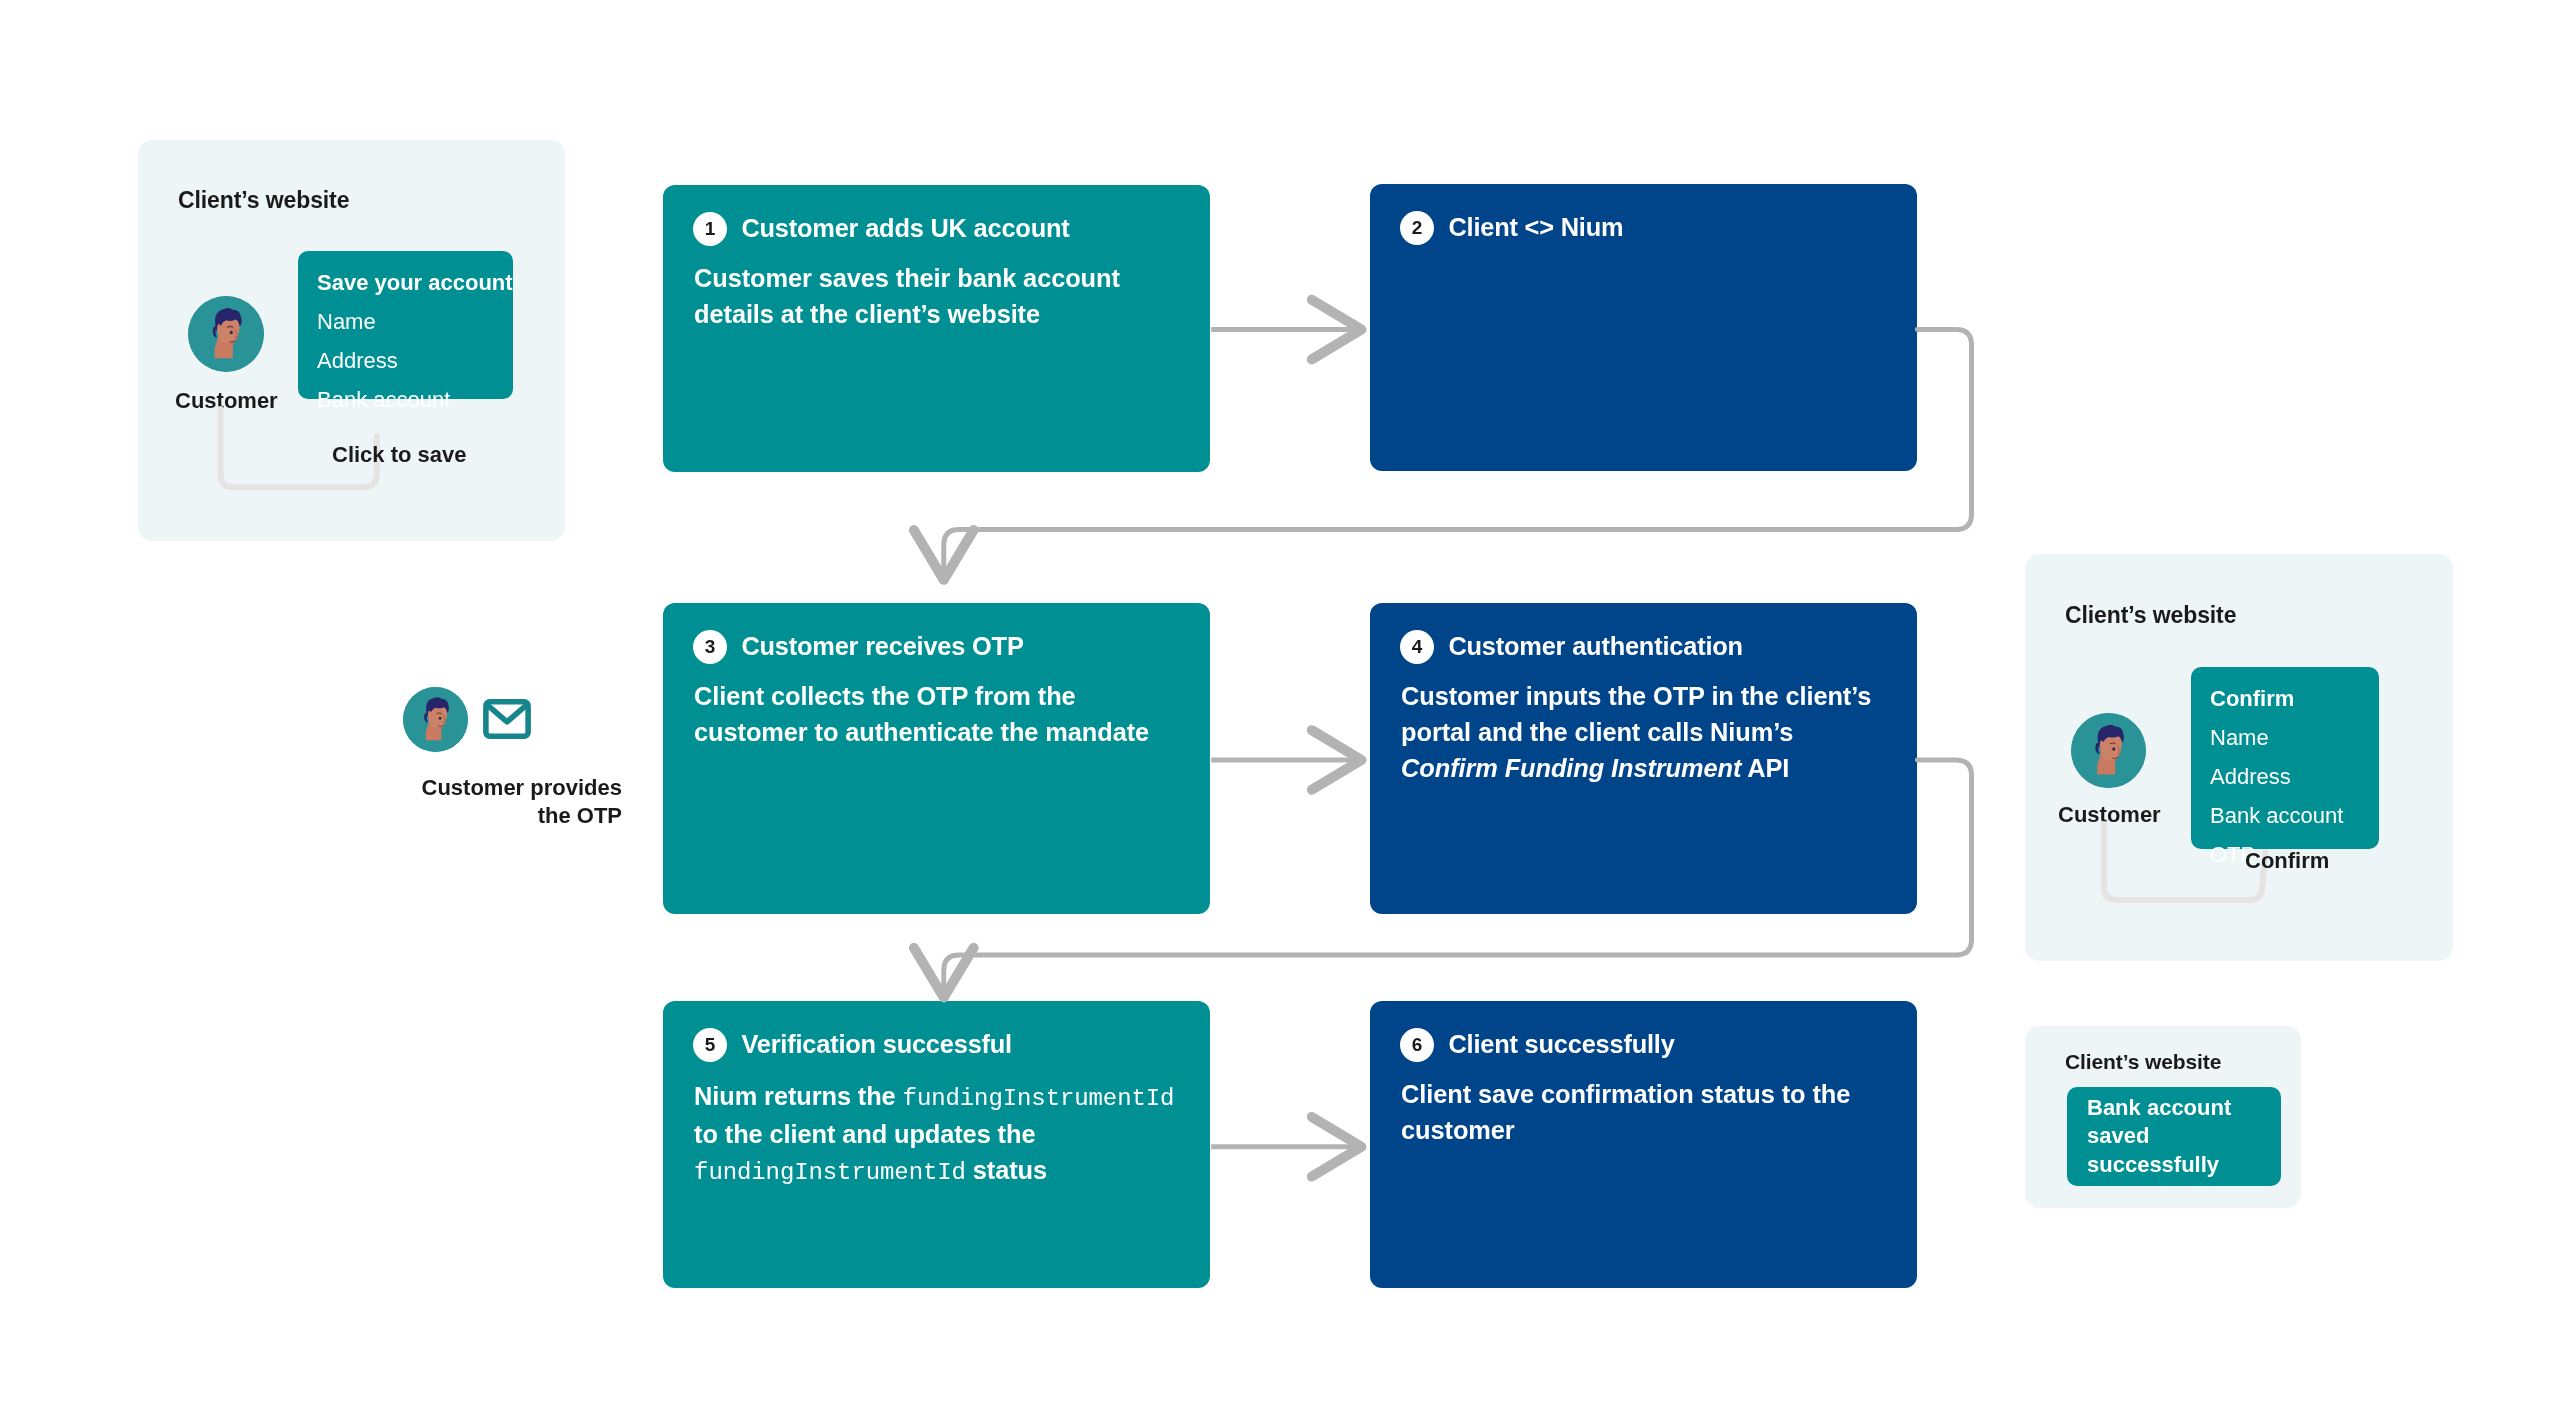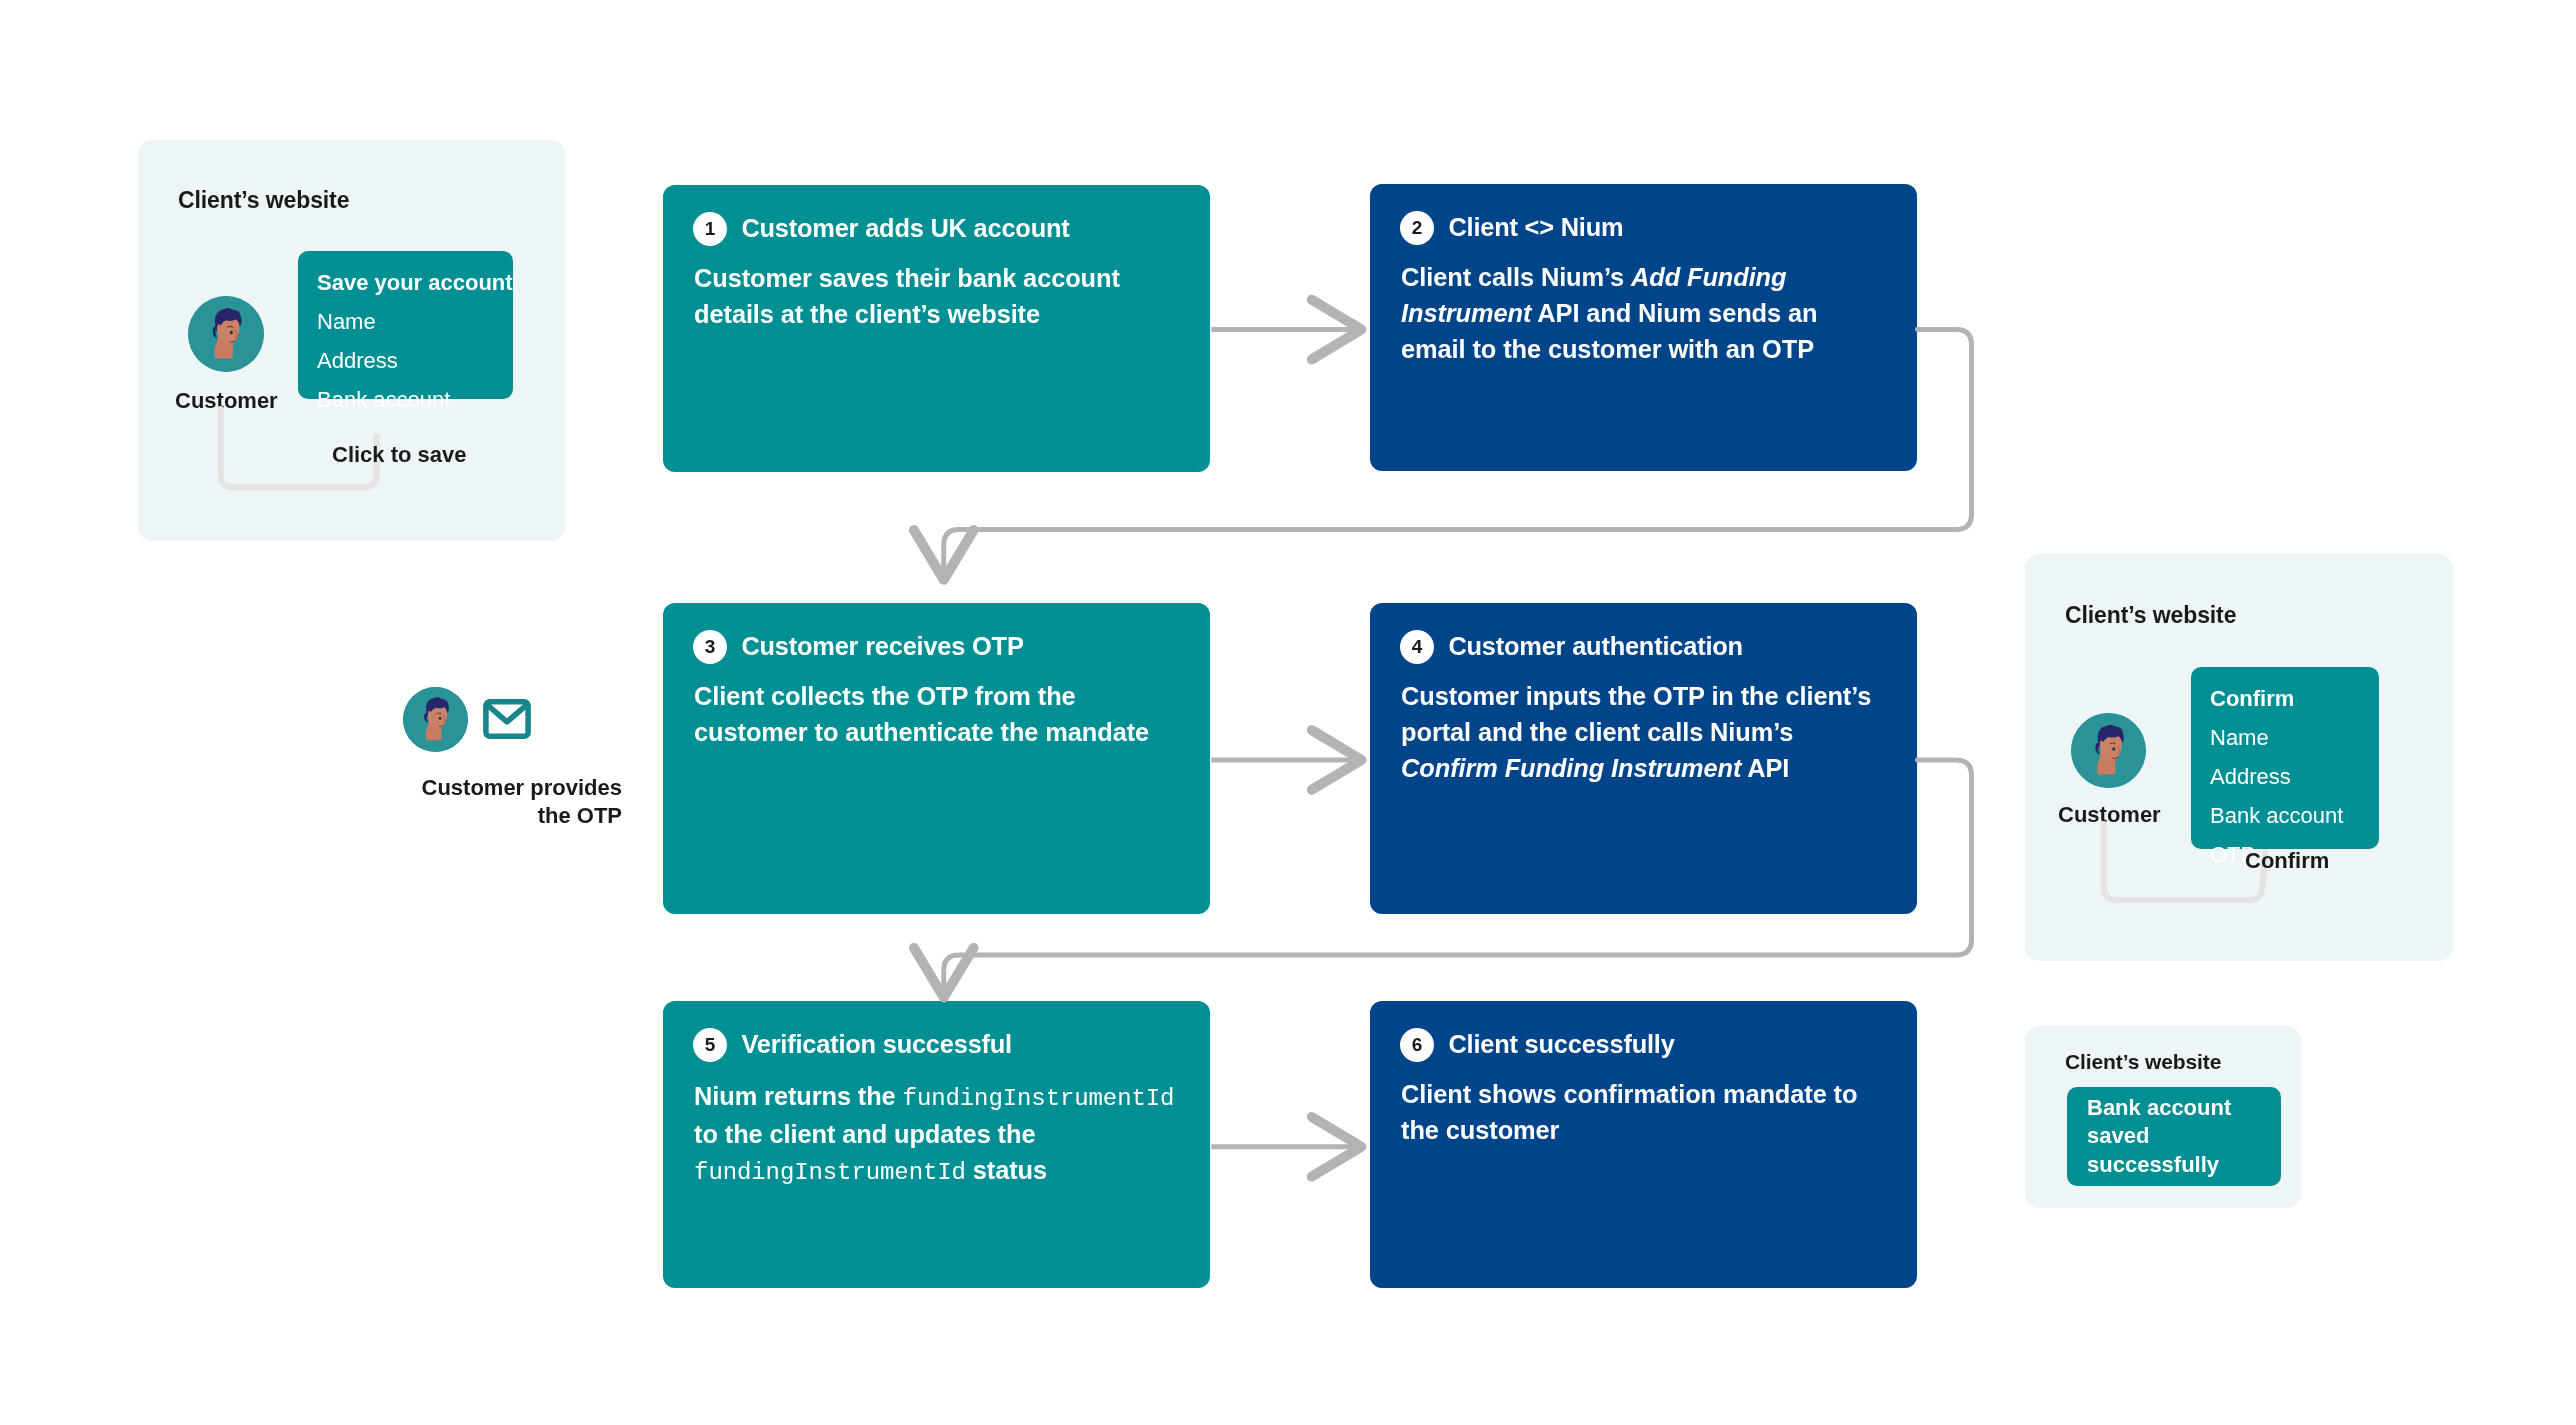--- a/index.html
+++ b/index.html
@@ -248,21 +248,20 @@
       <div class="step-title">Customer adds UK account</div>
     </div>
     <div class="step-body">Customer saves their bank account details at the client’s website</div>
   </div>
 
   <div class="stepbox blue" style="left:1370px;top:184px;width:547px;height:287px;">
     <div class="step-head">
       <div class="step-num">2</div>
       <div class="step-title">Client &lt;&gt; Nium</div>
     </div>
-    <div class="step-body">Client calls Nium’s <em>Add Funding Instrument</em> API and Nium sends an email to the customer with an OTP</div>
   </div>
 
   <div class="stepbox teal" style="left:663px;top:603px;width:547px;height:311px;">
     <div class="step-head">
       <div class="step-num">3</div>
       <div class="step-title">Customer receives OTP</div>
     </div>
     <div class="step-body">Client collects the OTP from the customer to authenticate the mandate</div>
   </div>
 
@@ -280,21 +279,21 @@
       <div class="step-title">Verification successful</div>
     </div>
     <div class="step-body" style="margin-top:16px;">Nium returns the <code>fundingInstrumentId</code> to the client and updates the <code>fundingInstrumentId</code> status</div>
   </div>
 
   <div class="stepbox blue" style="left:1370px;top:1001px;width:547px;height:287px;">
     <div class="step-head">
       <div class="step-num">6</div>
       <div class="step-title">Client successfully</div>
     </div>
-    <div class="step-body">Client shows confirmation mandate to the customer</div>
+    <div class="step-body">Client save confirmation status to the customer</div>
   </div>
 
   <svg class="arrow-layer" viewBox="0 0 4662 2580">
     <defs>
       <marker id="ah" markerWidth="16" markerHeight="16" refX="10" refY="8" orient="auto" markerUnits="strokeWidth">
         <path d="M1,2 L11,8 L1,14" fill="none" stroke="#B3B3B3" stroke-width="2" stroke-linecap="round" stroke-linejoin="round"></path>
       </marker>
     </defs>
 
     <g>

